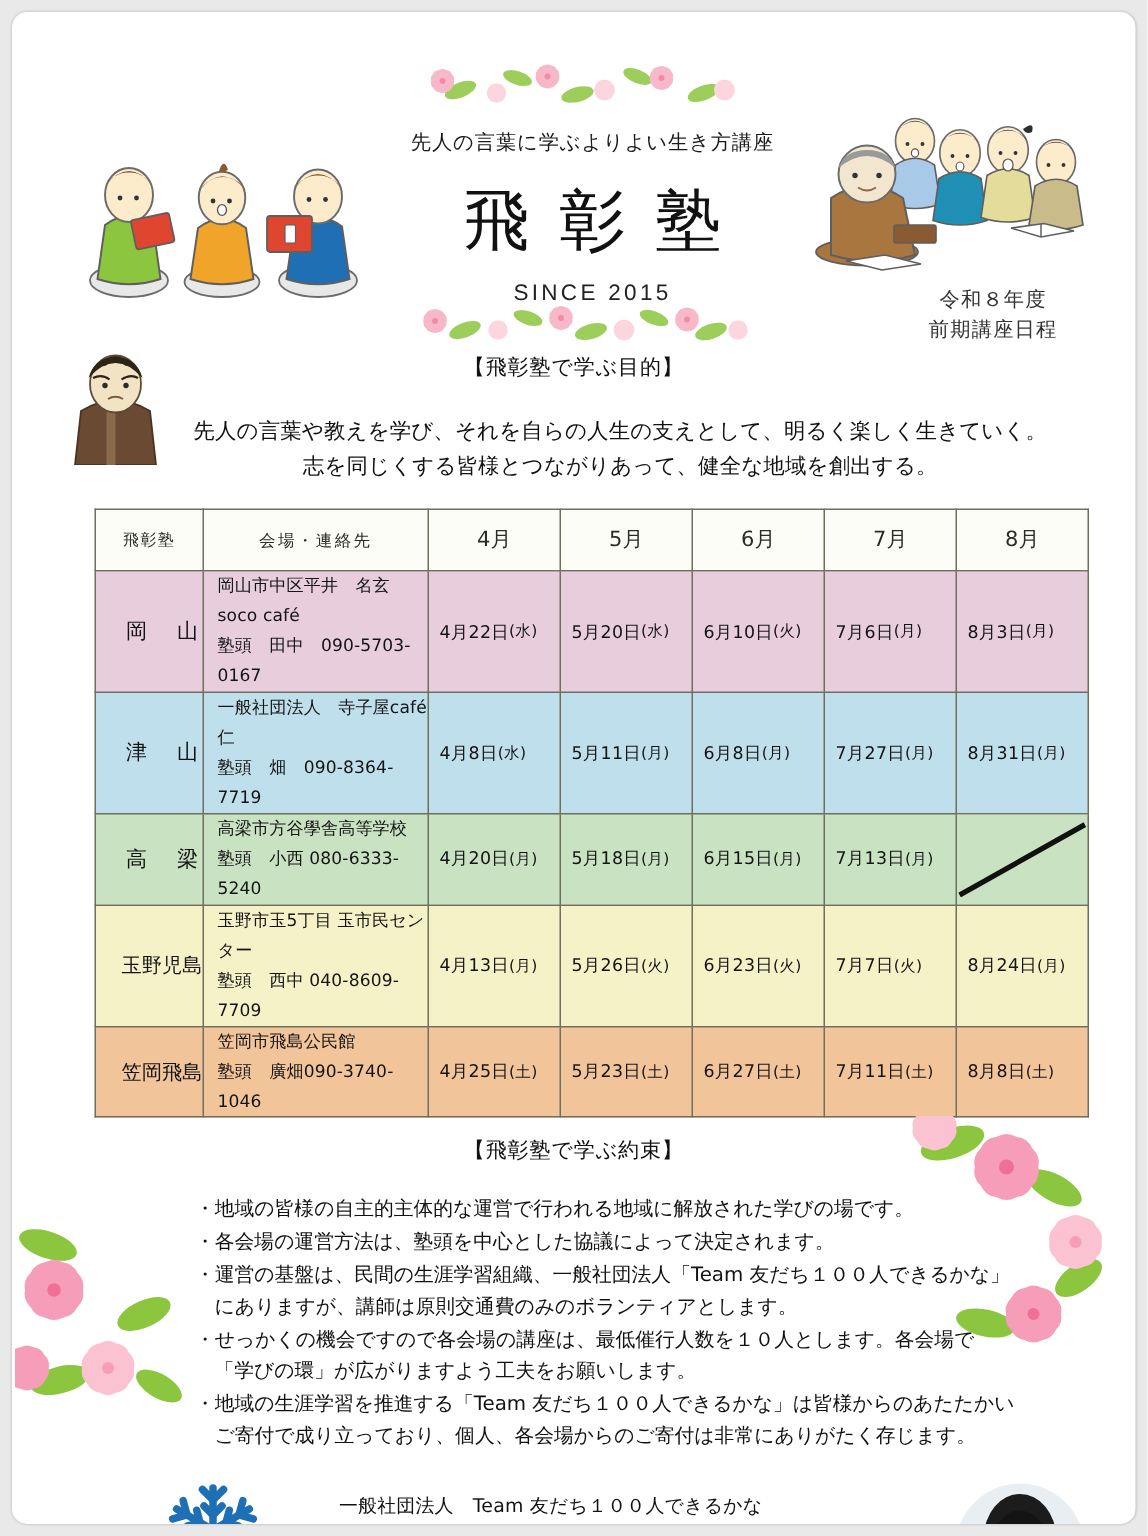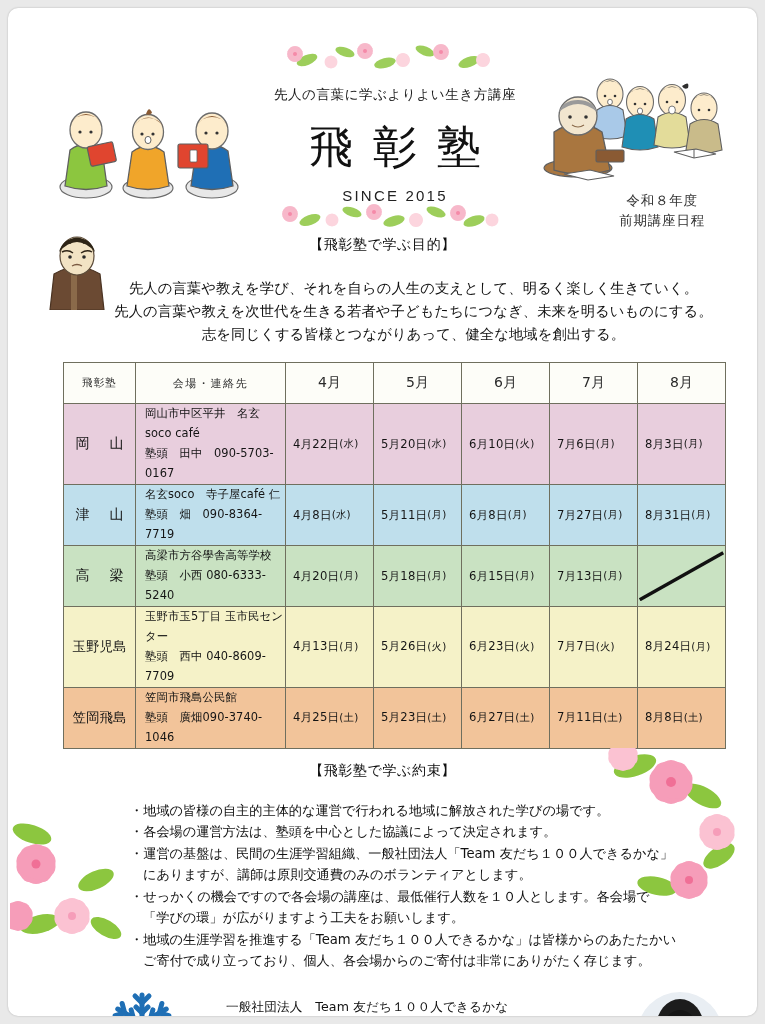--- a/index.html
+++ b/index.html
@@ -76,21 +76,21 @@
   }
   thead td{
     background:#fdfdf8;height:40px;text-align:center;
     font-size:12.5px;letter-spacing:1.5px;color:#2a2a2a;
   }
   thead td.c-name{font-size:10.5px;letter-spacing:1.2px;}
   thead td.c-venue{font-size:11px;letter-spacing:1.6px;}
   thead td.c-month{font-size:14px;letter-spacing:0;}
   tbody tr{height:58px;}
   td.name{
-    text-align:center;font-size:14px;letter-spacing:3px;
+    text-align:right;font-size:14px;letter-spacing:3px;
     text-indent:3px;
   }
   td.name.narrow{letter-spacing:0;text-indent:0;font-size:13.5px;}
   td.venue{
     padding:0 0 0 9px;font-size:11.4px;line-height:1.75;letter-spacing:.1px;
   }
   td.date{
     font-size:11.6px;padding:0 7px;letter-spacing:.2px;
   }
   .date-inner{display:flex;justify-content:flex-start;align-items:center;}
@@ -376,21 +376,20 @@
       <path d="M21 9 q8 -8 16 0" stroke="#2e2416" stroke-width="3" fill="none"></path>
       <circle cx="22" cy="23" r="1.8" fill="#2a2a2a"></circle>
       <circle cx="36" cy="23" r="1.8" fill="#2a2a2a"></circle>
       <path d="M24 32 q5 -3 10 0" stroke="#7a5a42" stroke-width="1.3" fill="none"></path>
       <path d="M14 18 q6 -3 11 1" stroke="#2e2416" stroke-width="1.4" fill="none"></path>
       <path d="M33 19 q6 -4 11 -1" stroke="#2e2416" stroke-width="1.4" fill="none"></path>
     </svg>
     <div class="section-head purpose-head">【飛彰塾で学ぶ目的】</div>
     <div class="purpose-body">
       <div>先人の言葉や教えを学び、それを自らの人生の支えとして、明るく楽しく生きていく。</div>
-      <div>先人の言葉や教えを次世代を生きる若者や子どもたちにつなぎ、未来を明るいものにする。</div>
       <div>志を同じくする皆様とつながりあって、健全な地域を創出する。</div>
     </div>
   </div>
 
   <div class="table-wrap">
     <table>
       <colgroup>
         <col style="width:72px">
           <col style="width:150px">
         <col style="width:88px">
@@ -444,21 +443,21 @@
             <td class="date">
               <div class="date-inner">
                 <span>8月3日</span>
                 <span class="dow">(月)</span>
               </div>
             </td>
           </tr>
           <tr style="background: rgb(191, 223, 236);">
             <td class="name">津　山</td>
             <td class="venue">
-              <div>名玄soco　寺子屋café 仁</div>
+              <div>一般社団法人　寺子屋café 仁</div>
               <div>塾頭　畑　090-8364-7719</div>
             </td>
             <td class="date">
               <div class="date-inner">
                 <span>4月8日</span>
                 <span class="dow">(水)</span>
               </div>
             </td>
             <td class="date">
               <div class="date-inner">

